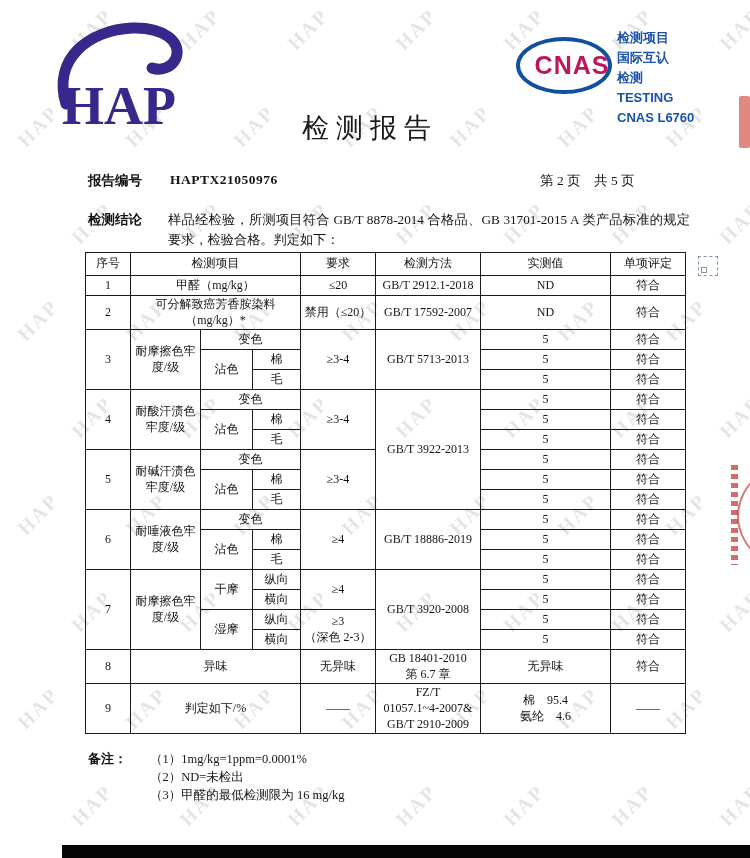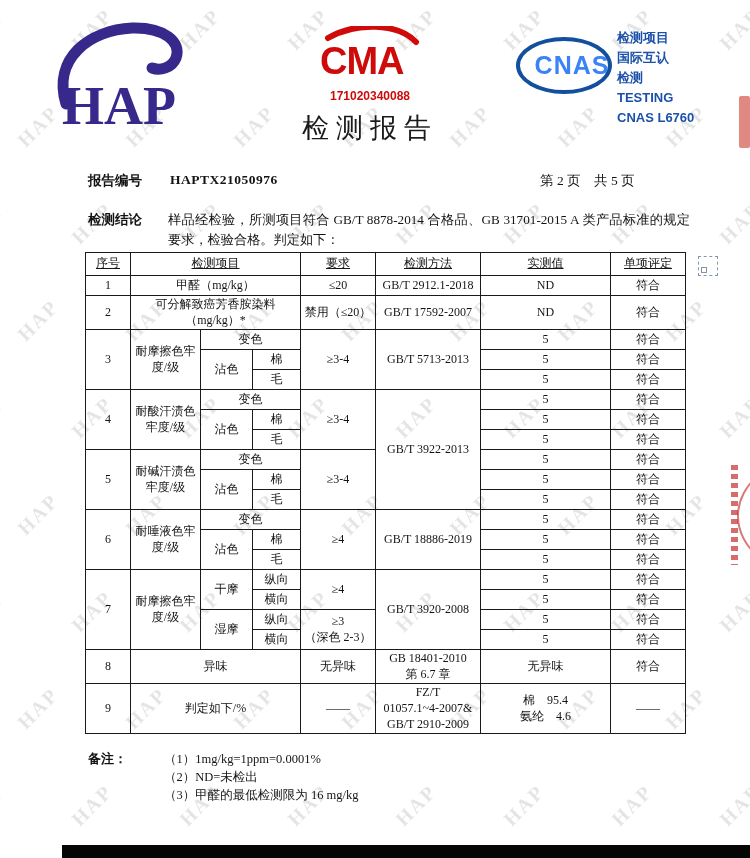--- a/index.html
+++ b/index.html
@@ -27,21 +27,21 @@
     overflow:hidden;
   }
   .ilac-band { position:absolute; left:0; top:30px; width:100%; height:17px; background:#fff;
                display:flex; align-items:center; justify-content:center; }
   .ilac-band span { color:#123f86; font:bold 13px "Liberation Sans",sans-serif; }
   .cnas {
     position:absolute; left:516px; top:37px; width:96px; height:57px;
     border:4px solid #12509e; border-radius:50%;
     display:flex; align-items:center; justify-content:center;
   }
-  .cnas span { color:#3b82f6; font:bold 25px "Liberation Sans",sans-serif; letter-spacing:1px;margin-left:16px; }
+  .cnas span { color:#be185d; font:bold 25px "Liberation Sans",sans-serif; letter-spacing:1px;margin-left:16px; }
   .accred { position:absolute; left:617px; top:28px; color:#1b51a9;
             font:bold 13px/19px "Liberation Sans",sans-serif; }
   .accred div { margin-bottom:1px; }
   .red-strip-top { position:absolute; left:739px; top:96px; width:11px; height:52px;
                    background:rgba(198,40,30,.55); border-radius:2px; }
 
   
   .report-row { position:absolute; left:0; top:172px; width:750px; font-size:13.5px; }
   .report-label { position:absolute; left:88px; font-weight:bold; }
   .report-number { position:absolute; left:170px; font-weight:bold; letter-spacing:.5px; }
@@ -49,26 +49,26 @@
   .conclusion-label { position:absolute; left:88px; top:211px; font-weight:bold; font-size:13.5px; }
   .conclusion-text { position:absolute; left:168px; top:210px; width:522px;
                      font-size:13.2px; line-height:19.5px; text-align:justify; }
 
   
   .tbl-wrap { position:absolute; left:85px; top:252px; }
   table { border-collapse:collapse; table-layout:fixed; width:600px; }
   th,td { border:1px solid #1a1a1a; font-size:12px; font-weight:normal; text-align:center;
           vertical-align:middle; padding:1px 2px; line-height:1.3; white-space:pre-line;
           overflow:hidden; }
-  thead tr { height:23px;text-decoration:underline; }
+  thead tr { height:23px; }
   tbody tr { height:20px; }
 
   
   .notes-label { position:absolute; left:88px; top:750px; font-weight:bold; font-size:13px; }
-  .notes-items { position:absolute; left:150px; top:750px; font-size:12.5px; line-height:18px;margin-left:14px; }
+  .notes-items { position:absolute; left:150px; top:750px; font-size:12.5px; line-height:18px; }
 
   
   .sel-icon { position:absolute; left:698px; top:256px; width:20px; height:20px;
               border:1.5px dashed #8494a9; z-index:2; background:rgba(255,255,255,.5); }
   .sel-icon i { position:absolute; left:2px; bottom:2px; width:6px; height:6px;
                 border:1.5px solid #8494a9; display:block; }
   .stamp { position:absolute; right:0; top:450px; width:20px; height:132px; overflow:hidden; z-index:1; }
   .stamp-ring { position:absolute; left:7px; top:6px; width:150px; height:120px;
                 border:2px solid rgba(190,30,30,.6); border-radius:50%; }
   .stamp-marks { position:absolute; left:1px; top:15px; width:7px; height:100px;
@@ -152,27 +152,20 @@
 
   <div id="content">
 
     <div class="hap-logo">
       <svg width="140" height="118" viewBox="0 0 140 118">
         <path d="M14,86 C0,40 38,12 80,10 C112,9 130,24 124,40 C120,50 108,53 100,50" fill="none" stroke="#37288c" stroke-width="11" stroke-linecap="round"></path>
         <text x="10" y="106" font-size="54" font-weight="bold" fill="#37288c" font-family="'Liberation Serif',serif">HAP</text>
       </svg>
     </div>
 
-    <div class="cma-wrap">
-      <svg width="104" height="58" viewBox="0 0 104 58">
-        <path d="M10,12 C38,-4 80,-3 98,16" fill="none" stroke="#cf0a0a" stroke-width="6" stroke-linecap="round"></path>
-        <text x="2" y="48" font-size="38" font-weight="bold" fill="#cf0a0a" font-family="'Liberation Sans',sans-serif" letter-spacing="-1">CMA</text>
-      </svg>
-      <div class="cma-number">171020340088</div>
-    </div>
 
 
     <div class="cnas">
       <span>CNAS</span>
     </div>
 
     <div class="accred">
       <div>检测项目</div>
       <div>国际互认</div>
       <div>检测</div>

